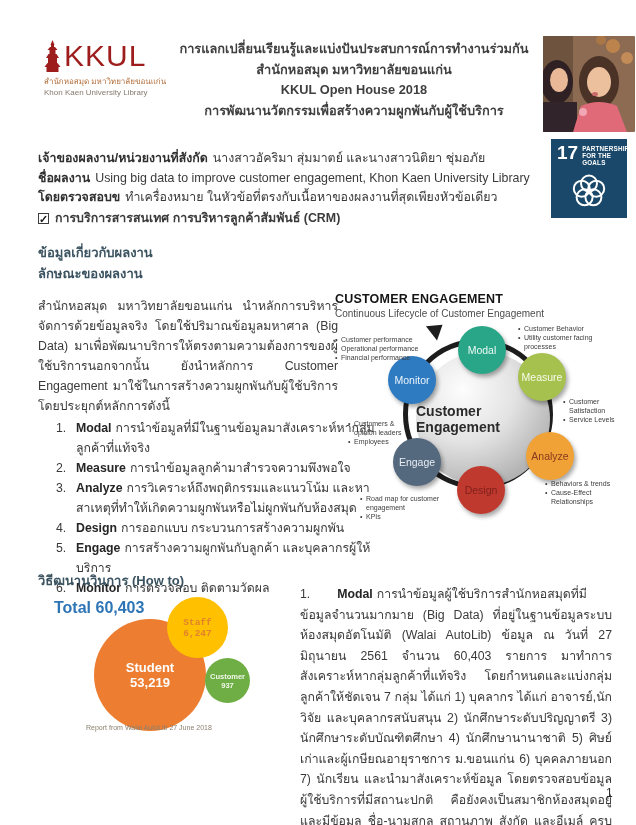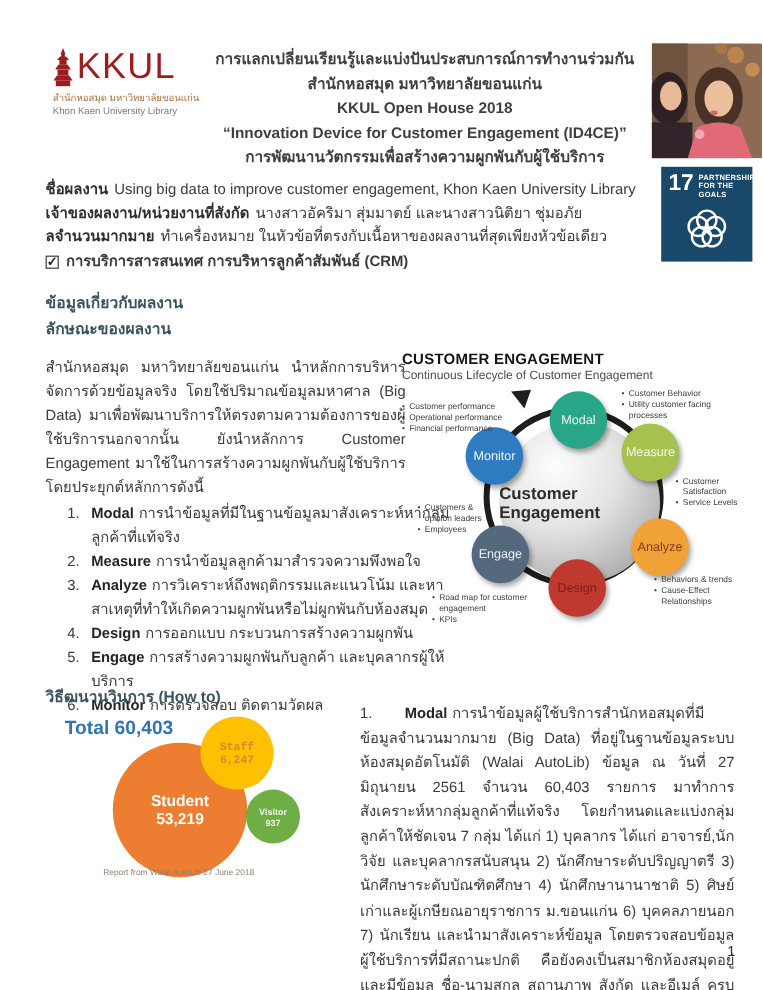--- a/index.html
+++ b/index.html
@@ -120,21 +120,20 @@
       <span class="logo-acronym">KKUL</span>
     </div>
     <div class="logo-sub1">สำนักหอสมุด มหาวิทยาลัยขอนแก่น</div>
     <div class="logo-sub2">Khon Kaen University Library</div>
   </div>
 
   <div class="header-title">
     <div>การแลกเปลี่ยนเรียนรู้และแบ่งปันประสบการณ์การทำงานร่วมกัน</div>
     <div>สำนักหอสมุด มหาวิทยาลัยขอนแก่น</div>
     <div>KKUL Open House 2018</div>
-    <div>“Innovation Device for Customer Engagement (ID4CE)”</div>
     <div>การพัฒนานวัตกรรมเพื่อสร้างความผูกพันกับผู้ใช้บริการ</div>
   </div>
 
   <div class="photo">
     <svg width="92" height="96" viewBox="0 0 92 96">
       <rect width="92" height="96" fill="#8c6b52"></rect>
       <circle cx="70" cy="10" r="7" fill="#c98a4b" opacity="0.8"></circle>
       <circle cx="84" cy="22" r="6" fill="#d9995a" opacity="0.7"></circle>
       <circle cx="58" cy="4" r="5" fill="#b57a40" opacity="0.7"></circle>
       <rect x="0" y="0" width="30" height="96" fill="#6e543f"></rect>
@@ -162,27 +161,27 @@
         <circle cx="28.2" cy="18.7" r="8"></circle>
         <circle cx="25.4" cy="27.3" r="8"></circle>
         <circle cx="16.6" cy="27.3" r="8"></circle>
         <circle cx="13.8" cy="18.7" r="8"></circle>
       </g>
     </svg>
   </div>
 
   <div class="meta">
     <div class="meta-row">
+      <b>เจ้าของผลงาน/หน่วยงานที่สังกัด</b><span>นางสาวอัคริมา สุ่มมาตย์ และนางสาวนิติยา ชุ่มอภัย</span>
+    </div>
+    <div class="meta-row">
       <b>ชื่อผลงาน</b><span>Using big data to improve customer engagement, Khon Kaen University Library</span>
     </div>
     <div class="meta-row">
-      <b>เจ้าของผลงาน/หน่วยงานที่สังกัด</b><span>นางสาวอัคริมา สุ่มมาตย์ และนางสาวนิติยา ชุ่มอภัย</span>
-    </div>
-    <div class="meta-row">
-      <b>ลจำนวนมากมาย</b><span>ทำเครื่องหมาย ในหัวข้อที่ตรงกับเนื้อหาของผลงานที่สุดเพียงหัวข้อเดียว</span>
+      <b>โดยตรวจสอบข</b><span>ทำเครื่องหมาย ในหัวข้อที่ตรงกับเนื้อหาของผลงานที่สุดเพียงหัวข้อเดียว</span>
     </div>
     <div class="check-row">
       <span class="checkbox checked"></span>
       <span>การบริการสารสนเทศ การบริหารลูกค้าสัมพันธ์ (CRM)</span>
     </div>
   </div>
 
   <div class="h-sec" style="top:242px;">ข้อมูลเกี่ยวกับผลงาน</div>
   <div class="h-sec" style="top:263px;">ลักษณะของผลงาน</div>
 
@@ -266,21 +265,21 @@
     <div class="bc-title">Total 60,403</div>
     <div class="bubble bubble-student">
       <span class="bl">Student</span>
       <span class="bv">53,219</span>
     </div>
     <div class="bubble bubble-staff">
       <span class="bl">Staff</span>
       <span class="bv">6,247</span>
     </div>
     <div class="bubble bubble-visitor">
-      <span class="bl">Visitor</span>
+      <span class="bl">Customer</span>
       <span class="bv">937</span>
     </div>
     <div class="bc-caption">Report from Walai AutoLib 27 June 2018</div>
   </div>
 
   <p class="howto-para">
     <span class="pnum">1.</span><b>Modal</b><span>การนำข้อมูลผู้ใช้บริการสำนักหอสมุดที่มีข้อมูลจำนวนมากมาย (Big Data) ที่อยู่ในฐานข้อมูลระบบห้องสมุดอัตโนมัติ (Walai AutoLib) ข้อมูล ณ วันที่ 27 มิถุนายน 2561 จำนวน 60,403 รายการ มาทำการสังเคราะห์หากลุ่มลูกค้าที่แท้จริง โดยกำหนดและแบ่งกลุ่มลูกค้าให้ชัดเจน 7 กลุ่ม ได้แก่ 1) บุคลากร ได้แก่ อาจารย์,นักวิจัย และบุคลากรสนับสนุน 2) นักศึกษาระดับปริญญาตรี 3) นักศึกษาระดับบัณฑิตศึกษา 4) นักศึกษานานาชาติ 5) ศิษย์เก่าและผู้เกษียณอายุราชการ ม.ขอนแก่น 6) บุคคลภายนอก 7) นักเรียน และนำมาสังเคราะห์ข้อมูล โดยตรวจสอบข้อมูลผู้ใช้บริการที่มีสถานะปกติ คือยังคงเป็นสมาชิกห้องสมุดอยู่ และมีข้อมูล ชื่อ-นามสกุล สถานภาพ สังกัด และอีเมล์ ครบถ้วน เพื่อหาลูกค้าที่แท้จริง พบว่ามีข้อมูลสมาชิกปกติเหลือ 12,083 รายการ (ดังภาพ) จากจำนวน 60,043 รายการ</span>
   </p>
 
   <div class="page-num">1</div>

